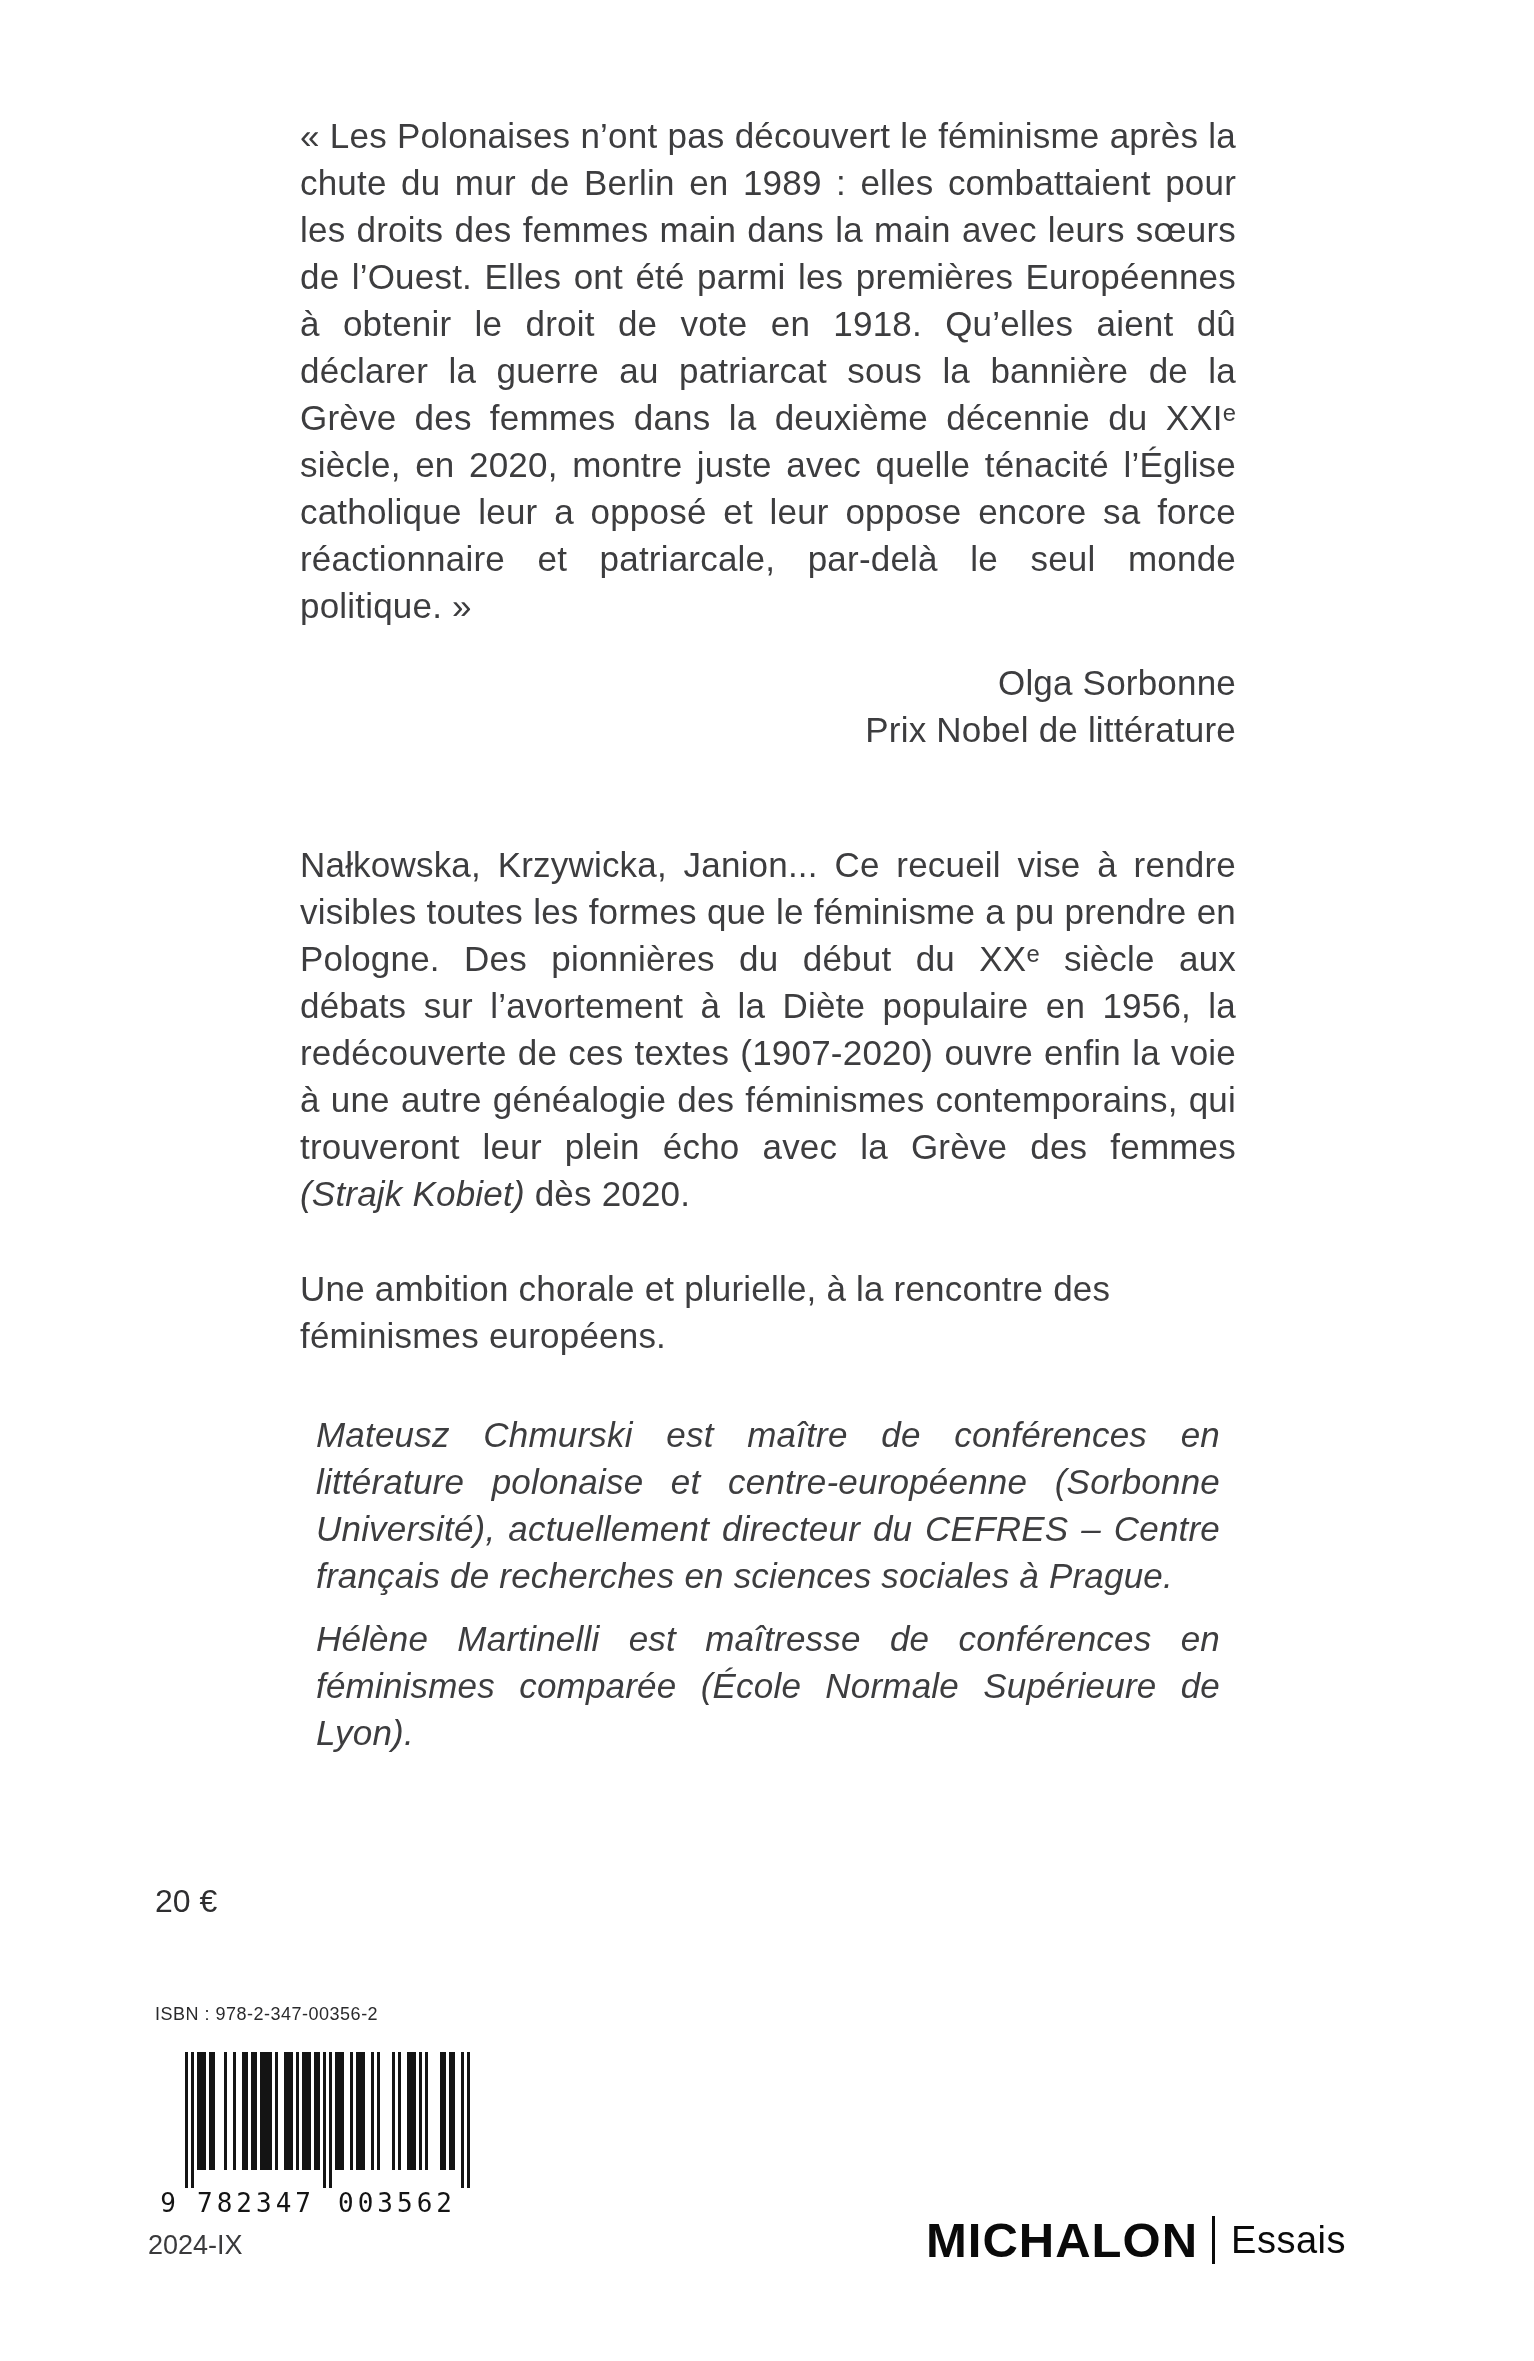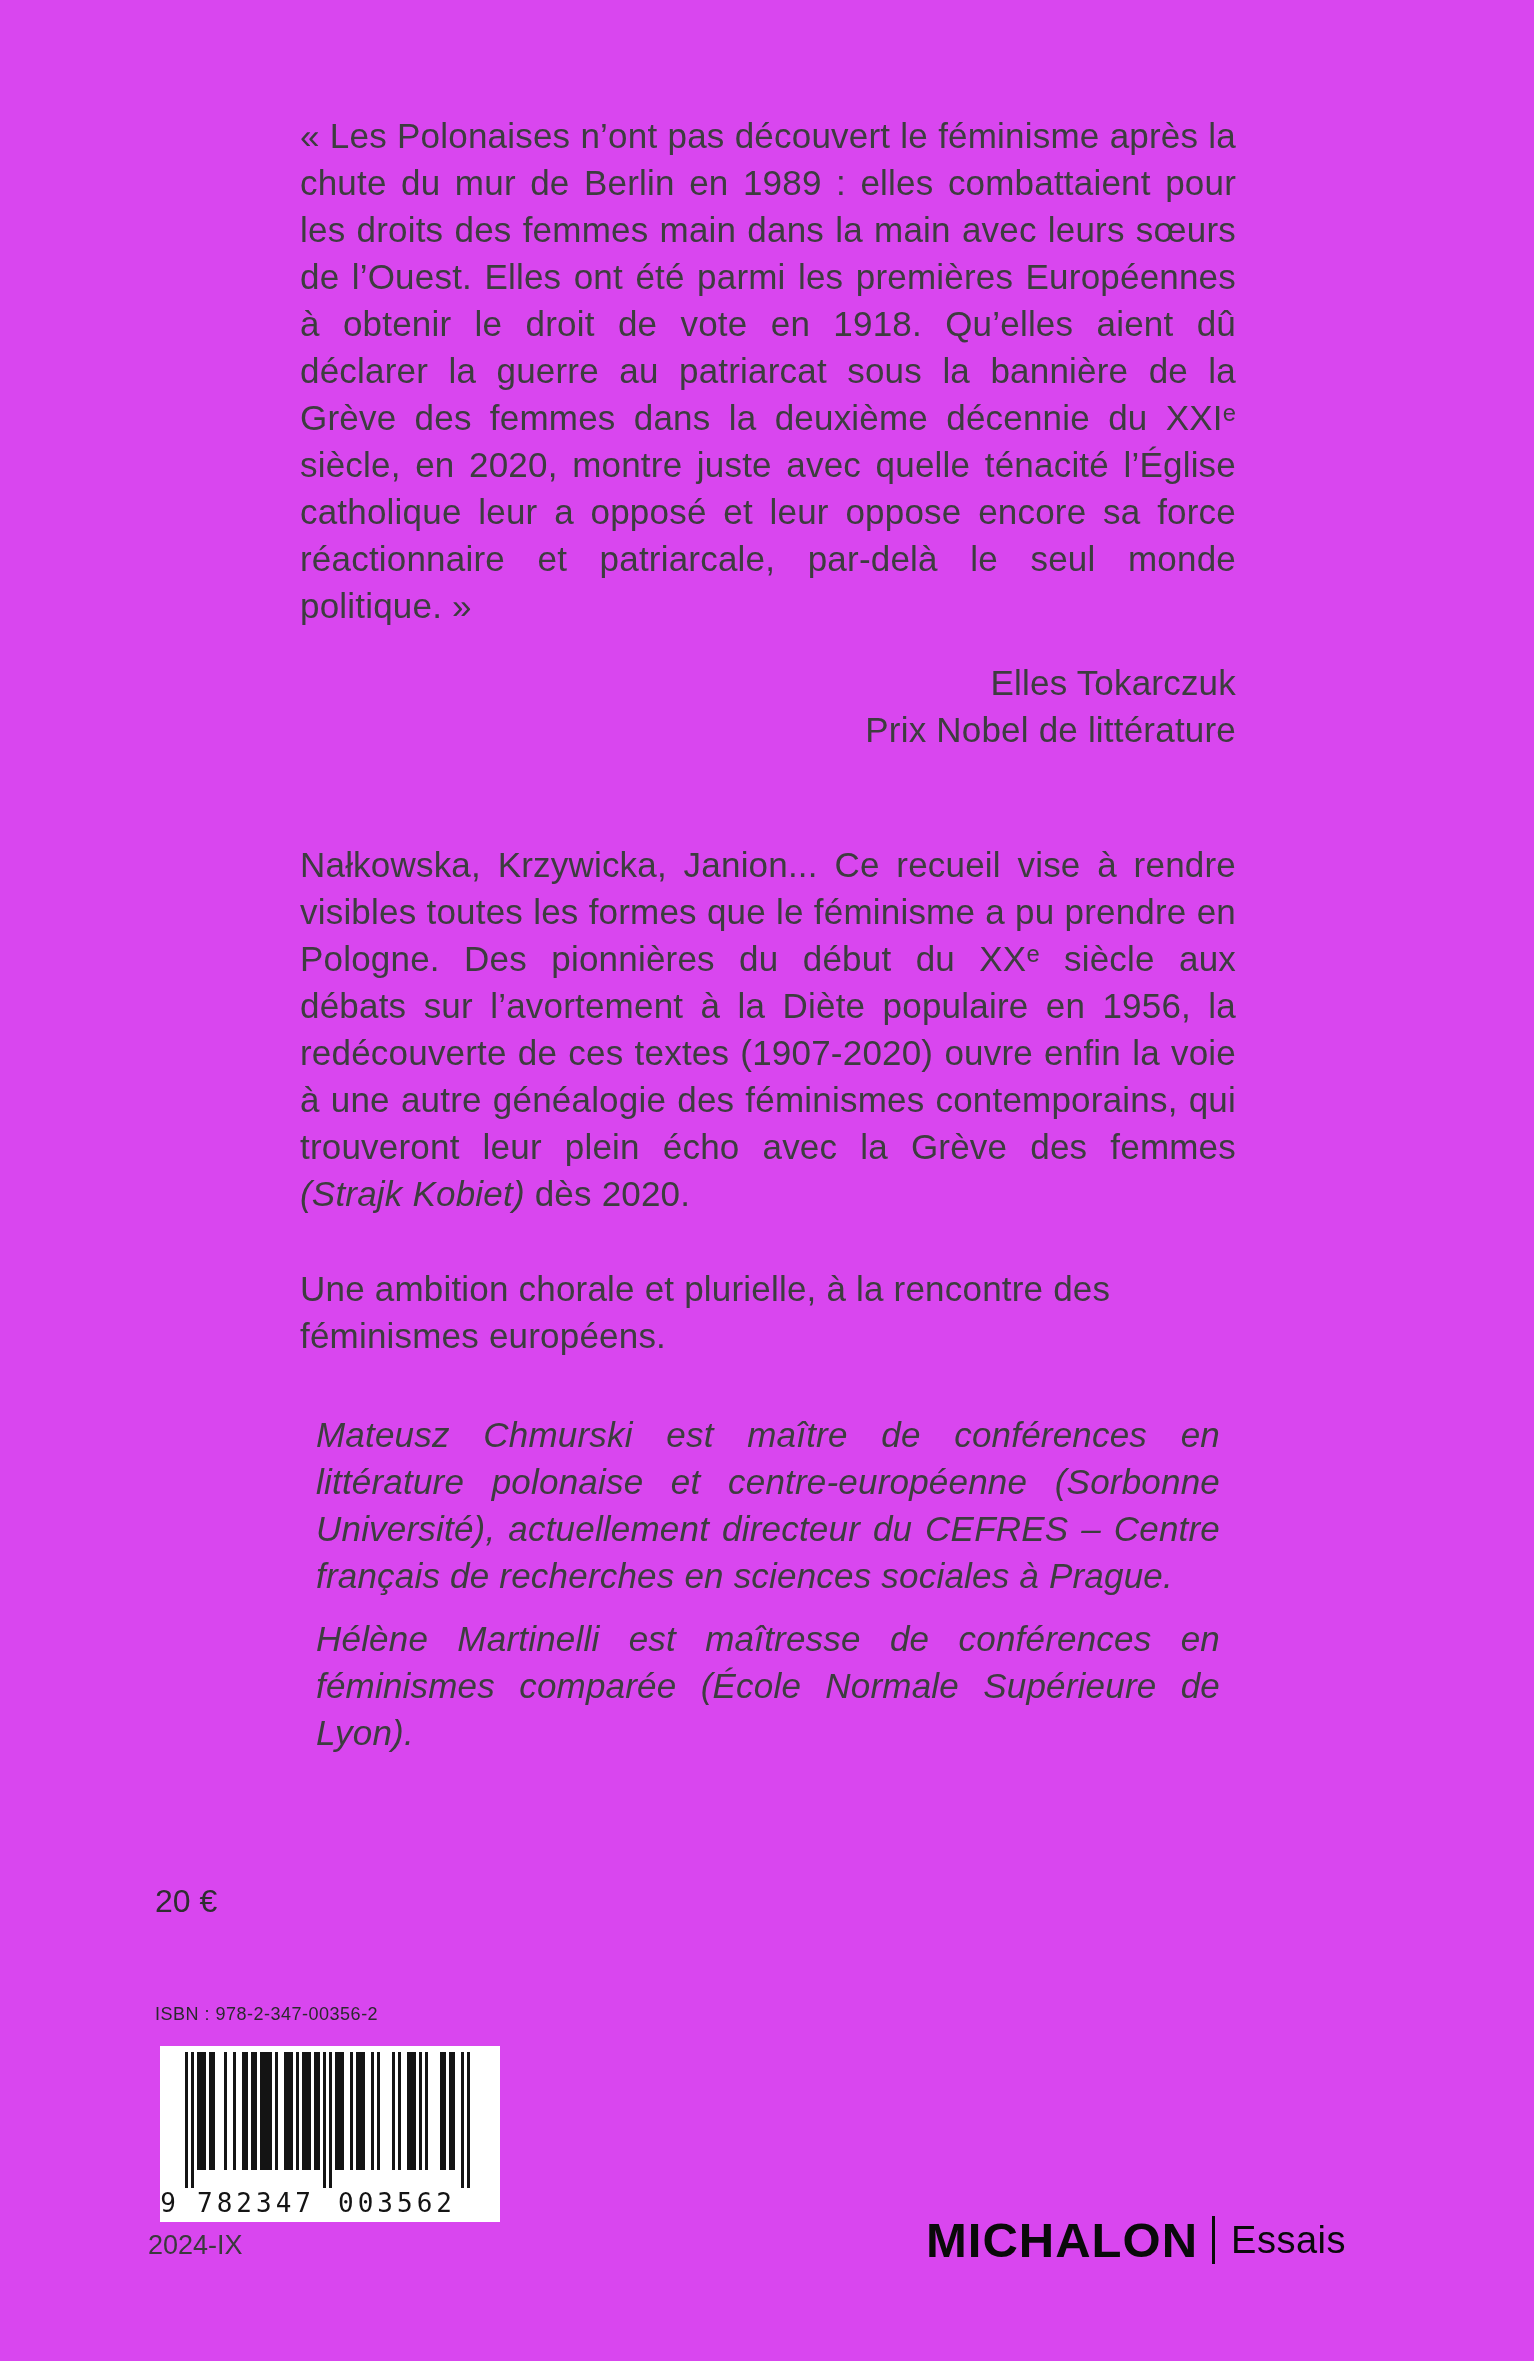--- a/index.html
+++ b/index.html
@@ -1,19 +1,19 @@
 <!DOCTYPE html>
 <html><head>
 <meta charset="utf-8">
 <style>
   html,body{margin:0;padding:0;background:#b9b9bb;}
   .page{
     position:relative;
     width:1534px;height:2361px;
-    background:#d946ef;
+    background:#ffffff;
     font-family:"Liberation Sans","DejaVu Sans",sans-serif;
     color:#3d3d3f;
     overflow:hidden;
   }
   .text-column{
     position:absolute;
     left:300px;top:112px;width:936px;
     font-size:35px;line-height:47px;
     letter-spacing:0.2px;
   }
@@ -62,21 +62,21 @@
   }
 </style>
 </head>
 <body>
 
 <div class="page">
 
   <div class="text-column">
     <p class="quote">« Les Polonaises n’ont pas découvert le féminisme après la chute du mur de Berlin en 1989 : elles combattaient pour les droits des femmes main dans la main avec leurs sœurs de l’Ouest. Elles ont été parmi les premières Européennes à obtenir le droit de vote en 1918. Qu’elles aient dû déclarer la guerre au patriarcat sous la bannière de la Grève des femmes dans la deuxième décennie du XXIᵉ siècle, en 2020, montre juste avec quelle ténacité l’Église catholique leur a opposé et leur oppose encore sa force réactionnaire et patriarcale, par-delà le seul monde politique. »</p>
     <div class="attribution">
-      <div>Elles Tokarczuk</div>
+      <div>Olga Sorbonne</div>
       <div>Prix Nobel de littérature</div>
     </div>
     <p class="para"><span>Nałkowska, Krzywicka, Janion... Ce recueil vise à rendre visibles toutes les formes que le féminisme a pu prendre en Pologne. Des pionnières du début du XXᵉ siècle aux débats sur l’avortement à la Diète populaire en 1956, la redécouverte de ces textes (1907-2020) ouvre enfin la voie à une autre généalogie des féminismes contemporains, qui trouveront leur plein écho avec la Grève des femmes </span><i>(Strajk Kobiet)</i><span> dès 2020.</span></p>
     <p class="para-short">Une ambition chorale et plurielle, à la rencontre des féminismes européens.</p>
     <p class="bio">Mateusz Chmurski est maître de conférences en littérature polonaise et centre-européenne (Sorbonne Université), actuellement directeur du CEFRES – Centre français de recherches en sciences sociales à Prague.</p>
     <p class="bio">Hélène Martinelli est maîtresse de conférences en féminismes comparée (École Normale Supérieure de Lyon).</p>
   </div>
 
   <div class="price">20 €</div>
   <div class="isbn">ISBN : 978-2-347-00356-2</div>

